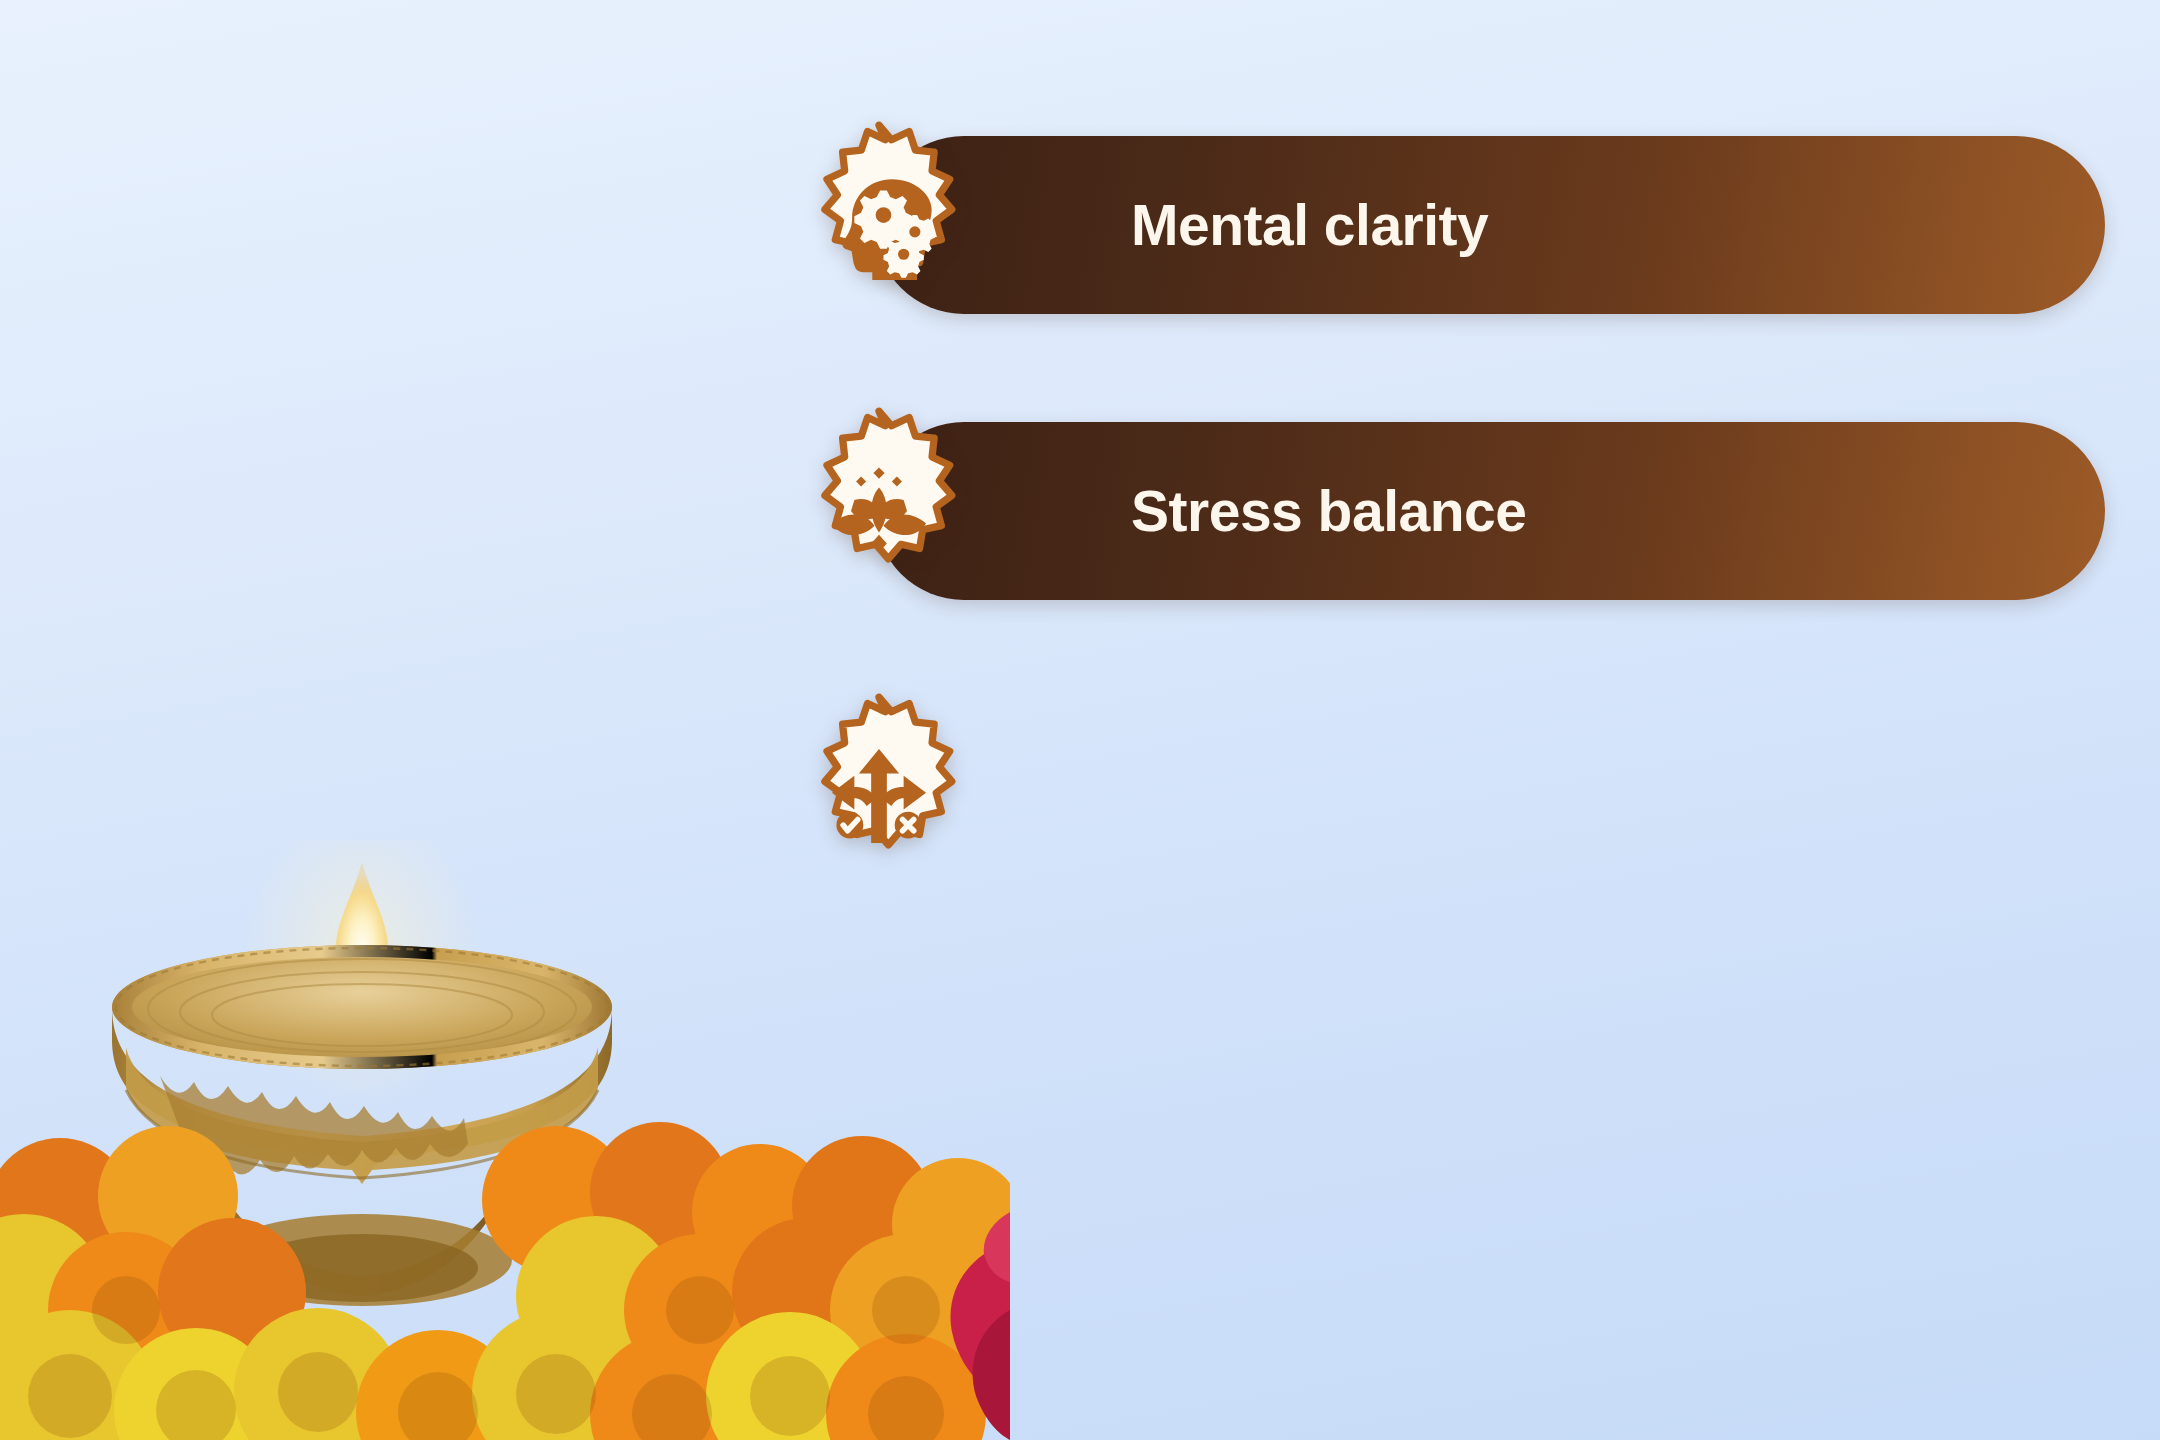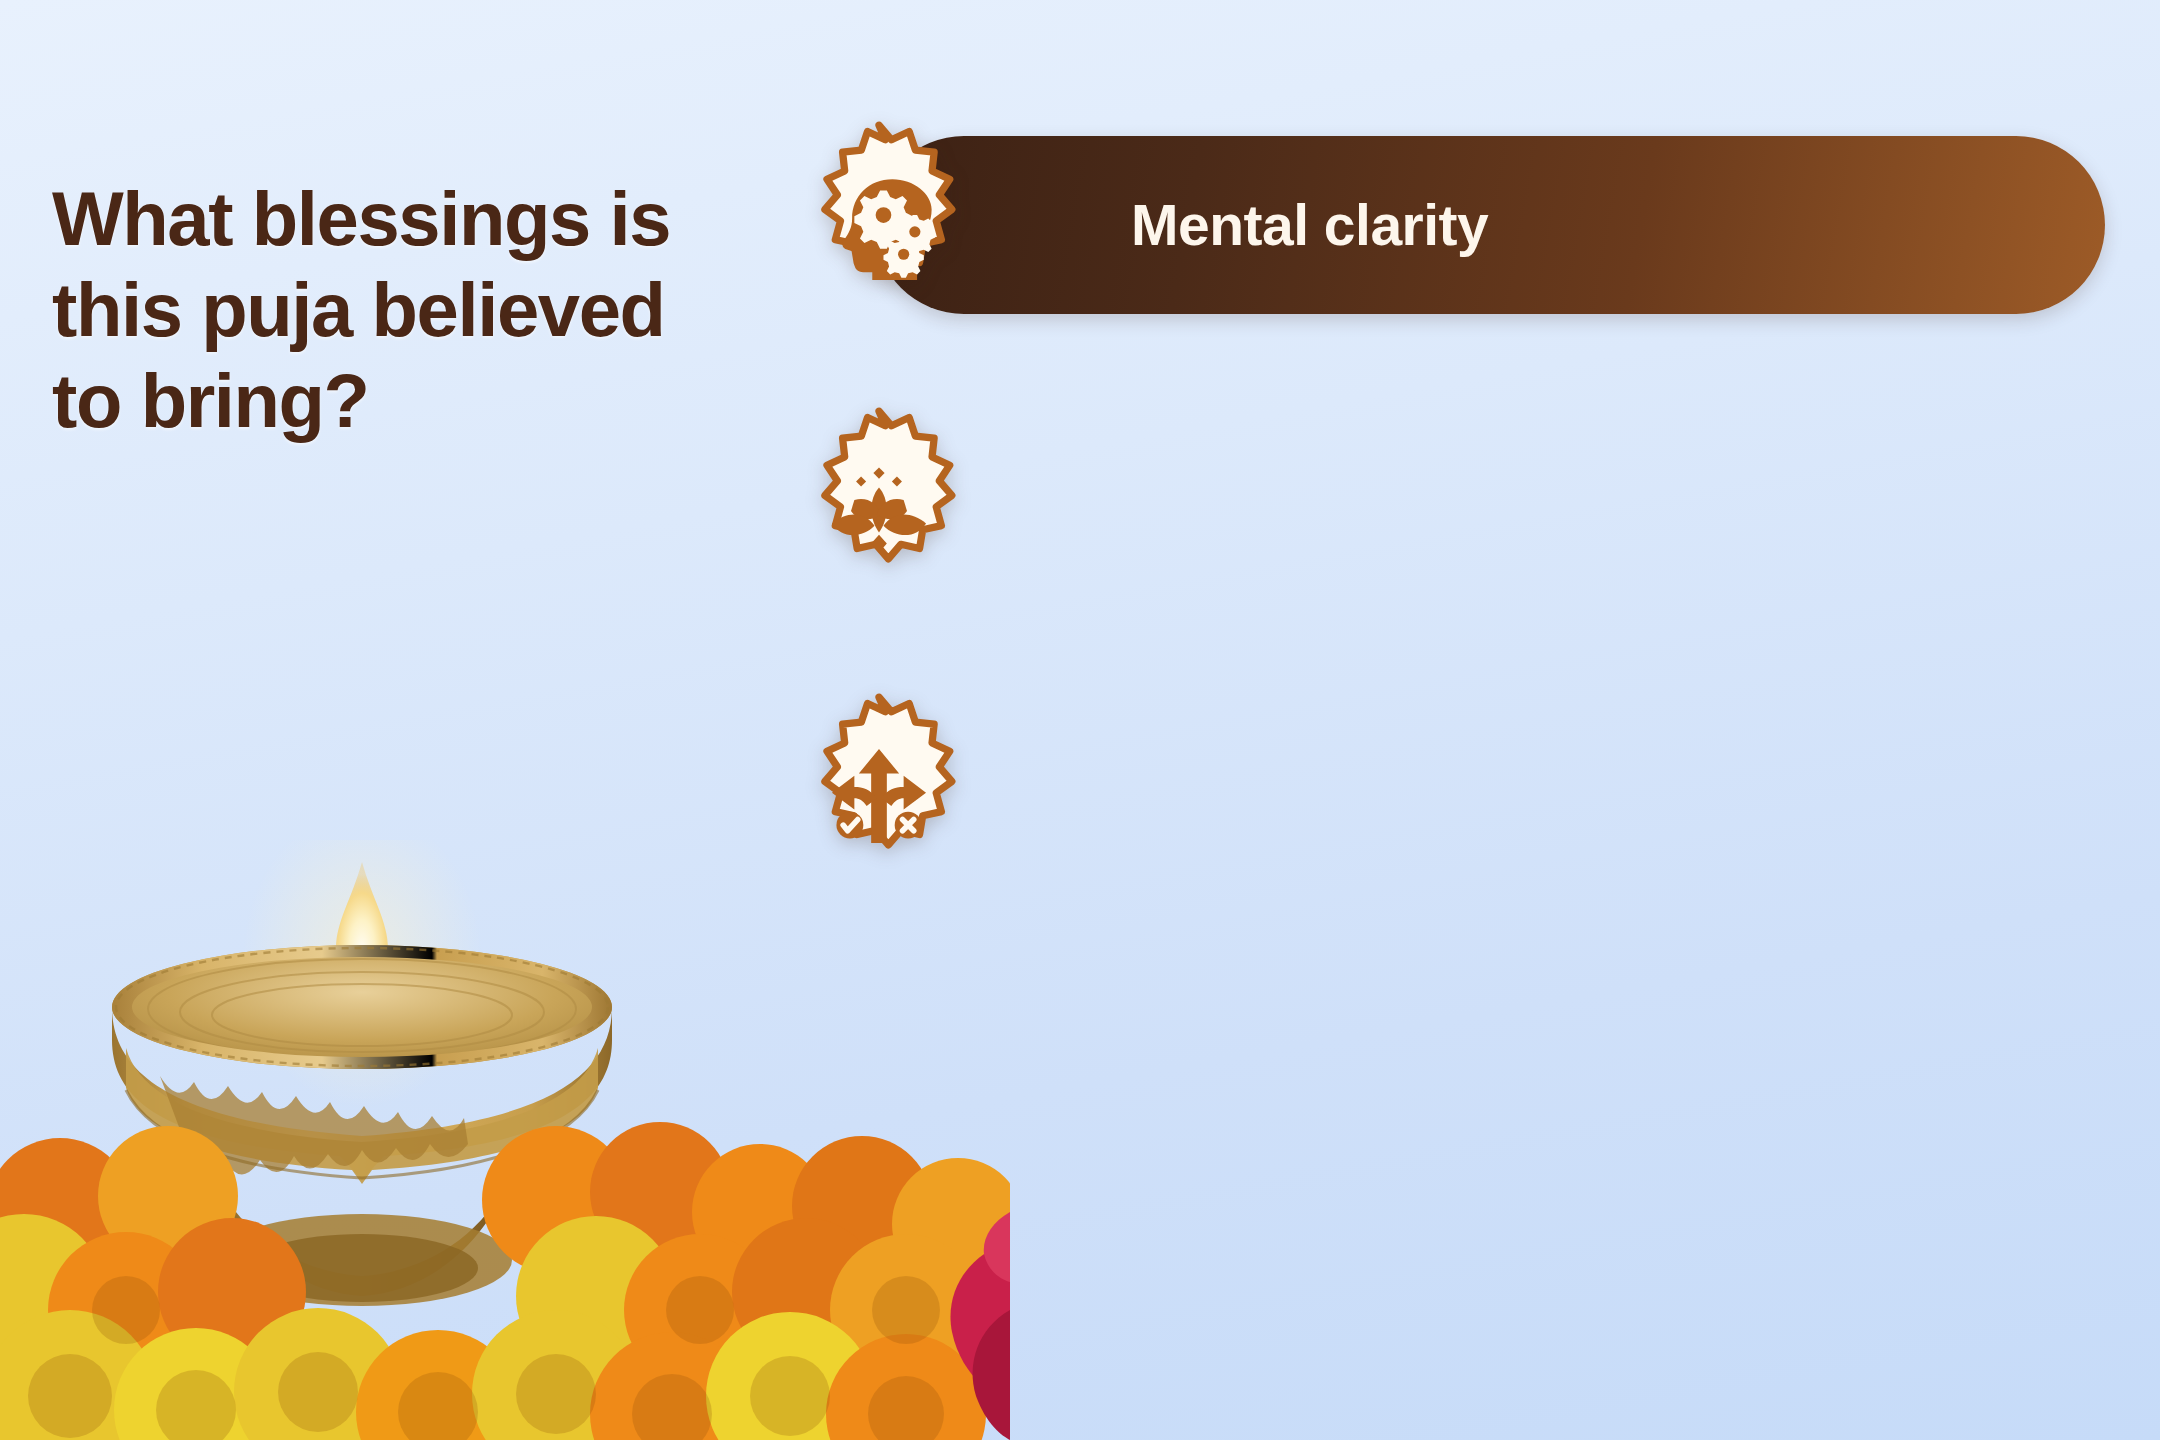--- a/index.html
+++ b/index.html
@@ -142,25 +142,20 @@
         <path d="M0,0 L-24,-900 L24,-900 Z" transform="rotate(52)"></path>
         <path d="M0,0 L-24,-900 L24,-900 Z" transform="rotate(-52)"></path>
         <path d="M0,0 L-22,-900 L22,-900 Z" transform="rotate(65)"></path>
         <path d="M0,0 L-22,-900 L22,-900 Z" transform="rotate(-65)"></path>
         <path d="M0,0 L-20,-900 L20,-900 Z" transform="rotate(78)"></path>
         <path d="M0,0 L-20,-900 L20,-900 Z" transform="rotate(-78)"></path>
       </g>
     </g>
   </svg>
 
-  <h1 id="headline">
-    <span class="hl">What blessings is</span>
-    <span class="hl">this puja believed</span>
-    <span class="hl">to bring?</span>
-  </h1>
 
   <div id="cards">
 
     <div class="card-row">
       <div class="pill">
         <div class="pill-label">Mental clarity</div>
       </div>
       <div class="badge">
         <svg viewBox="0 0 200 200" aria-hidden="true">
           <path d="M100 5 l12 14 17 -8 6 18 18 2 -2 18 17 8 -10 15 12 14 -15 11 5 18 -18 4 -3 18 -18 -4 -12 14 -12 -14 -18 4 -3 -18 -18 -4 5 -18 -15 -11 12 -14 -10 -15 17 -8 -2 -18 18 -2 6 -18 17 8 Z" fill="#fffaf1" stroke="#b5641f" stroke-width="7" stroke-linejoin="round"></path>
@@ -175,20 +170,23 @@
               <circle cx="82" cy="57" r="5" fill="#b5641f"></circle>
               <path d="M68 66 l2 -4 h4 l2 4 4 1 4 -2 3 3 -2 4 1 4 4 2 v4 l-4 2 -1 4 2 4 -3 3 -4 -2 -4 1 -2 4 h-4 l-2 -4 -4 -1 -4 2 -3 -3 2 -4 -1 -4 -4 -2 v-4 l4 -2 1 -4 -2 -4 3 -3 4 2 Z"></path>
               <circle cx="72" cy="77" r="5" fill="#b5641f"></circle>
             </g>
           </svg>
         </span>
       </div>
     </div>
 
     <div class="card-row">
+      <div class="pill">
+        <div class="pill-label">Stress balance</div>
+      </div>
       <div class="badge">
         <svg viewBox="0 0 200 200" aria-hidden="true">
           <path d="M100 5 l12 14 17 -8 6 18 18 2 -2 18 17 8 -10 15 12 14 -15 11 5 18 -18 4 -3 18 -18 -4 -12 14 -12 -14 -18 4 -3 -18 -18 -4 5 -18 -15 -11 12 -14 -10 -15 17 -8 -2 -18 18 -2 6 -18 17 8 Z" fill="#fffaf1" stroke="#b5641f" stroke-width="7" stroke-linejoin="round"></path>
         </svg>
         <span class="glyph">
           <svg viewBox="0 0 100 100" aria-hidden="true">
             <g fill="#b5641f">
               <path d="M50 12 l5 5 -5 5 -5 -5 Z"></path>
               <path d="M34 20 l4.5 4.5 -4.5 4.5 -4.5 -4.5 Z"></path>
               <path d="M66 20 l4.5 4.5 -4.5 4.5 -4.5 -4.5 Z"></path>

